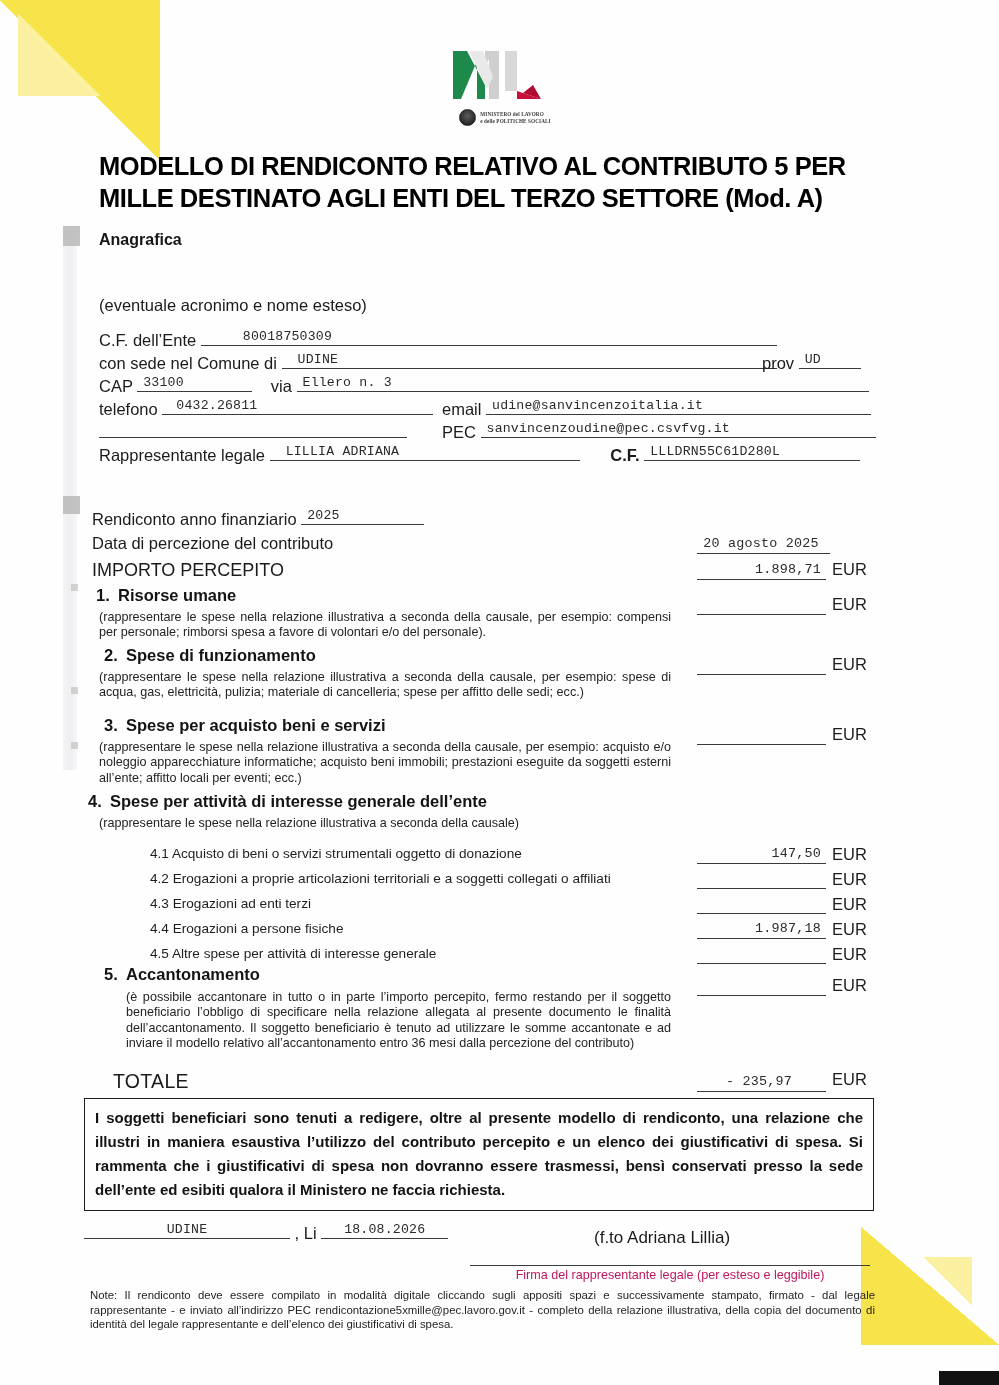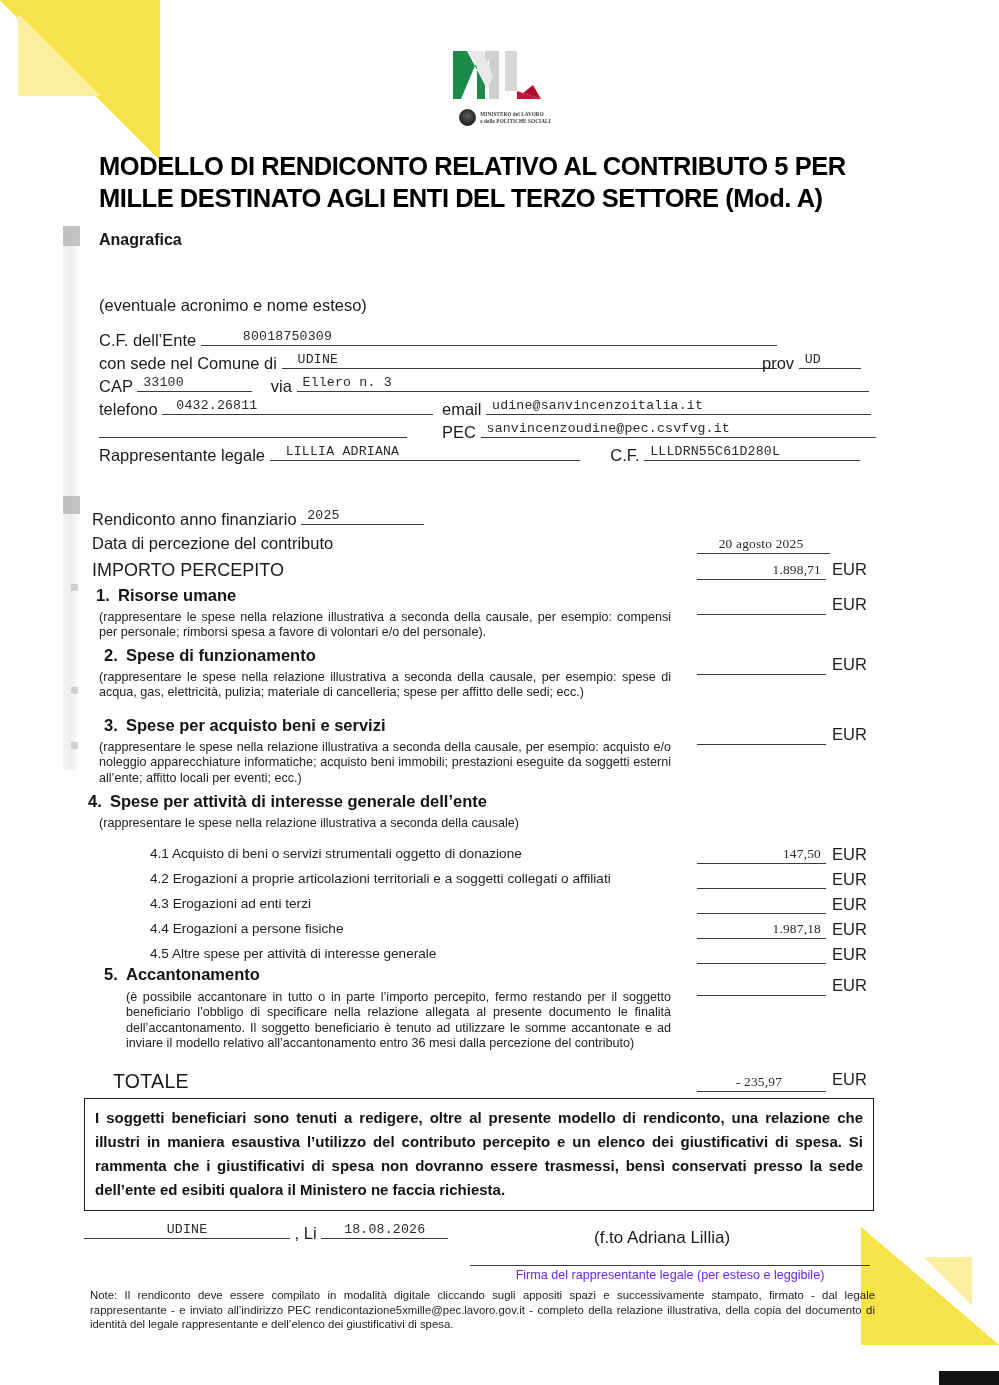--- a/index.html
+++ b/index.html
@@ -78,21 +78,21 @@
   .item-title{position:absolute;font-size:16.5px;font-weight:bold;color:#141414;}
   .item-num{display:inline-block;width:22px;}
   .item-desc{
     position:absolute;font-size:12.6px;line-height:15.4px;color:#242424;
     text-align:justify;
   }
   
   .money{
     position:absolute;width:124px;
     border-bottom:1.15px solid #3b3b3b;
-    font-family:Liberation Serif, serif;
+    font-family:Liberation Mono, monospace;
     font-size:13.4px;color:#2b2b2b;text-align:right;
     padding-right:5px;height:17px;letter-spacing:.2px;
   }
   .eur{position:absolute;left:832px;font-size:16.5px;color:#1d1d1d;}
   
   .subitem{position:absolute;font-size:13.6px;color:#1e1e1e;}
   
   .totale{position:absolute;font-size:19.5px;color:#1b1b1b;letter-spacing:.3px;}
   
   .notebox{
@@ -188,21 +188,21 @@
     <span class="fill" style="width:298px;">&nbsp;</span>
   </div>
   <div class="frow" style="left:442px;top:421px;">
     <span>PEC</span>
     <span class="fill" style="width:385px;">sanvincenzoudine@pec.csvfvg.it</span>
   </div>
 
   <div class="frow" style="left:99px;top:444px;">
     <span>Rappresentante legale</span>
     <span class="fill" style="width:290px;padding-left:16px;">LILLIA ADRIANA</span>
-    <span style="padding-left:26px;">C.F.</span>
+    <span style="padding-left:26px;font-weight:bold;">C.F.</span>
     <span class="fill" style="width:206px;">LLLDRN55C61D280L</span>
   </div>
 
   <div class="frow" style="left:92px;top:508px;">
     <span>Rendiconto anno finanziario</span>
     <span class="fill" style="width:113px;">2025</span>
   </div>
 
   <div class="frow" style="left:92px;top:534px;">
     <span>Data di percezione del contributo</span>
@@ -275,17 +275,17 @@
   <div class="notebox">I soggetti beneficiari sono tenuti a redigere, oltre al presente modello di rendiconto, una relazione che illustri in maniera esaustiva l’utilizzo del contributo percepito e un elenco dei giustificativi di spesa. Si rammenta che i giustificativi di spesa non dovranno essere trasmessi, bensì conservati presso la sede dell’ente ed esibiti qualora il Ministero ne faccia richiesta.</div>
 
   <div class="frow" style="left:84px;top:1222px;">
     <span class="fill" style="width:206px;text-align:center;padding:0 0 1px 0;">UDINE</span>
     <span style="font-size:16.5px;">, Li</span>
     <span class="fill" style="width:127px;text-align:center;padding:0 0 1px 0;">18.08.2026</span>
   </div>
 
   <div style="position:absolute;left:594px;top:1228px;font-size:17px;color:#1b1b1b;">(f.to Adriana Lillia)</div>
   <div class="sigline" style="left:470px;top:1265px;width:400px;"></div>
-  <div style="position:absolute;left:470px;top:1268px;width:400px;text-align:center;font-size:12.6px;color:#6d28d9;">Firma del rappresentante legale (per esteso e leggibile)</div>
+  <div style="position:absolute;left:470px;top:1268px;width:400px;text-align:center;font-size:12.6px;color:#be185d;">Firma del rappresentante legale (per esteso e leggibile)</div>
 
   <div class="footer-note">Note: Il rendiconto deve essere compilato in modalità digitale cliccando sugli appositi spazi e successivamente stampato, firmato - dal legale rappresentante - e inviato all’indirizzo PEC rendicontazione5xmille@pec.lavoro.gov.it - completo della relazione illustrativa, della copia del documento di identità del legale rappresentante e dell’elenco dei giustificativi di spesa.</div>
 
 </div>
 
 </body></html>

